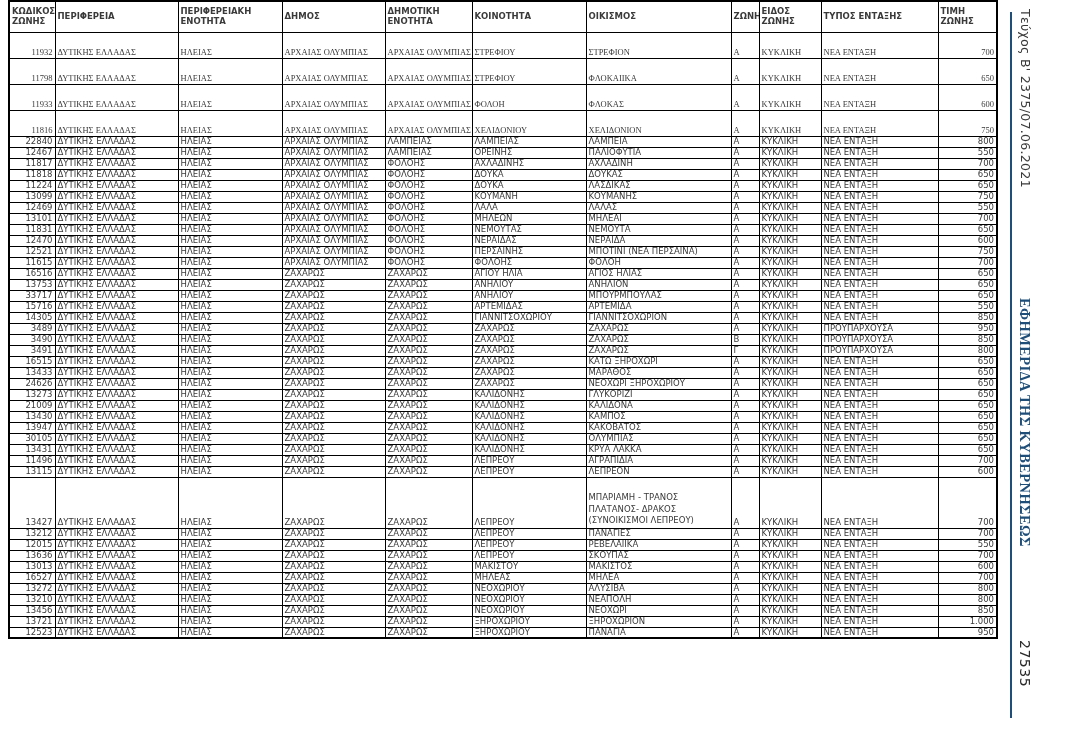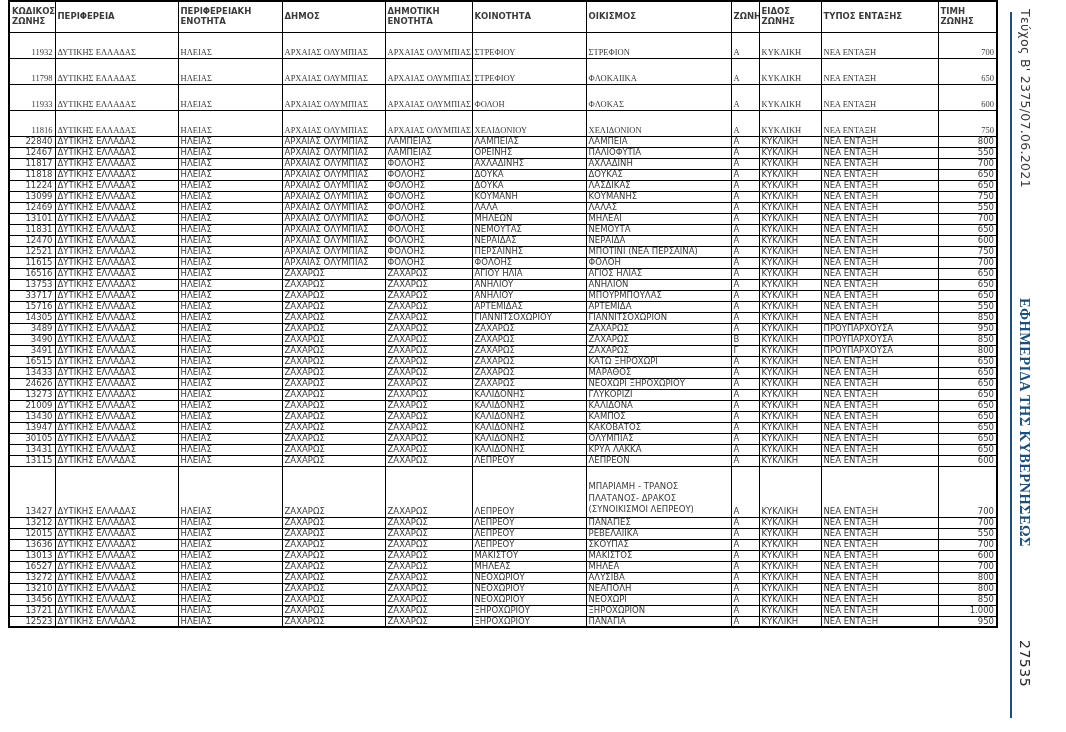--- a/index.html
+++ b/index.html
@@ -567,20 +567,33 @@
           <td>ΖΑΧΑΡΩΣ</td>
           <td>ΖΑΧΑΡΩΣ</td>
           <td>ΚΑΛΙΔΟΝΗΣ</td>
           <td class="col-settlement">ΚΡΥΑ ΛΑΚΚΑ</td>
           <td>Α</td>
           <td>ΚΥΚΛΙΚΗ</td>
           <td>ΝΕΑ ΕΝΤΑΞΗ</td>
           <td class="col-price">650</td>
         </tr>
         <tr class="row-sm">
+          <td class="col-code">11496</td>
+          <td>ΔΥΤΙΚΗΣ ΕΛΛΑΔΑΣ</td>
+          <td>ΗΛΕΙΑΣ</td>
+          <td>ΖΑΧΑΡΩΣ</td>
+          <td>ΖΑΧΑΡΩΣ</td>
+          <td>ΛΕΠΡΕΟΥ</td>
+          <td class="col-settlement">ΑΓΡΑΠΙΔΙΑ</td>
+          <td>Α</td>
+          <td>ΚΥΚΛΙΚΗ</td>
+          <td>ΝΕΑ ΕΝΤΑΞΗ</td>
+          <td class="col-price">700</td>
+        </tr>
+        <tr class="row-sm">
           <td class="col-code">13115</td>
           <td>ΔΥΤΙΚΗΣ ΕΛΛΑΔΑΣ</td>
           <td>ΗΛΕΙΑΣ</td>
           <td>ΖΑΧΑΡΩΣ</td>
           <td>ΖΑΧΑΡΩΣ</td>
           <td>ΛΕΠΡΕΟΥ</td>
           <td class="col-settlement">ΛΕΠΡΕΟΝ</td>
           <td>Α</td>
           <td>ΚΥΚΛΙΚΗ</td>
           <td>ΝΕΑ ΕΝΤΑΞΗ</td>

